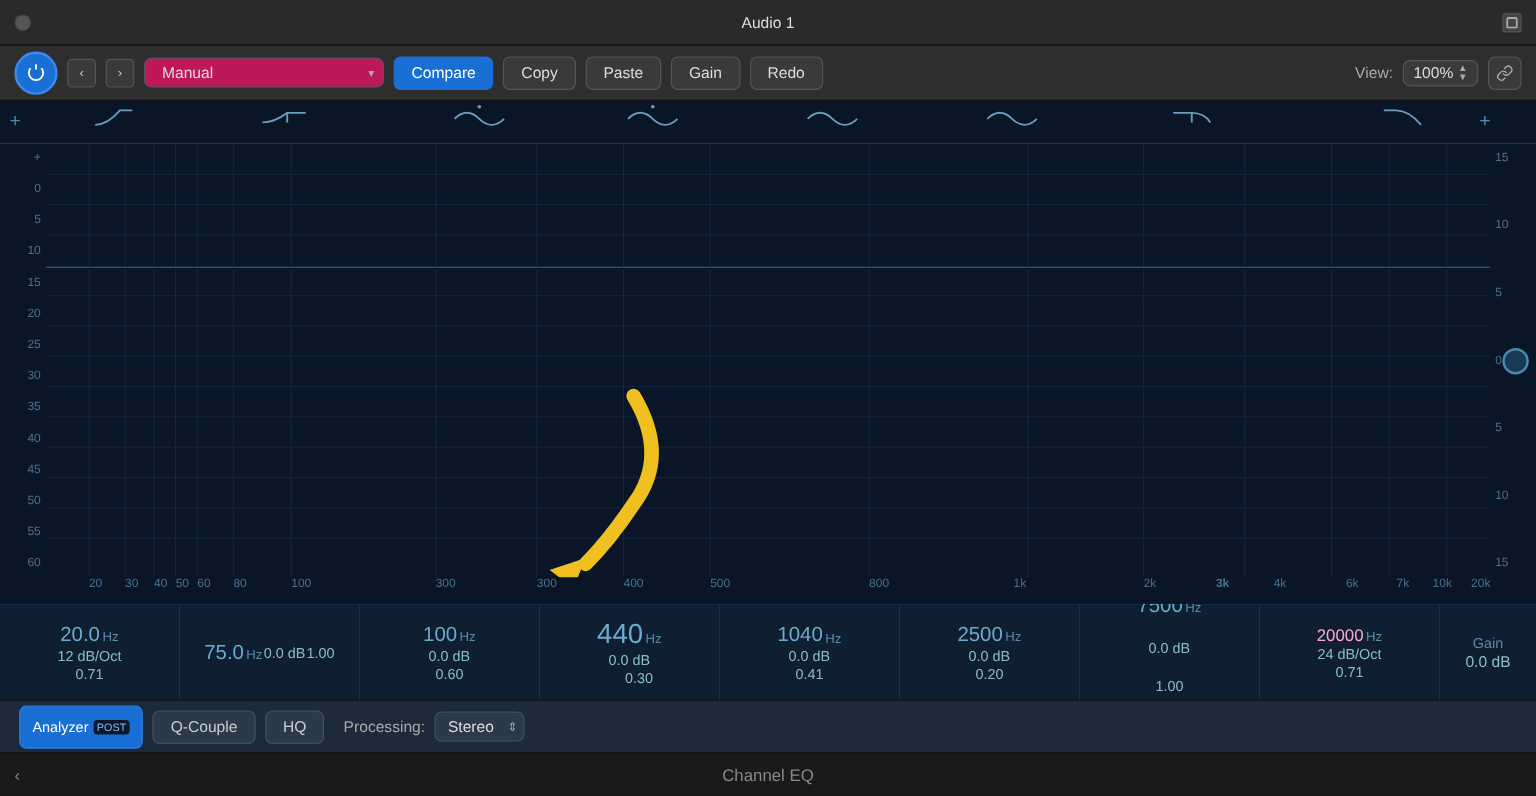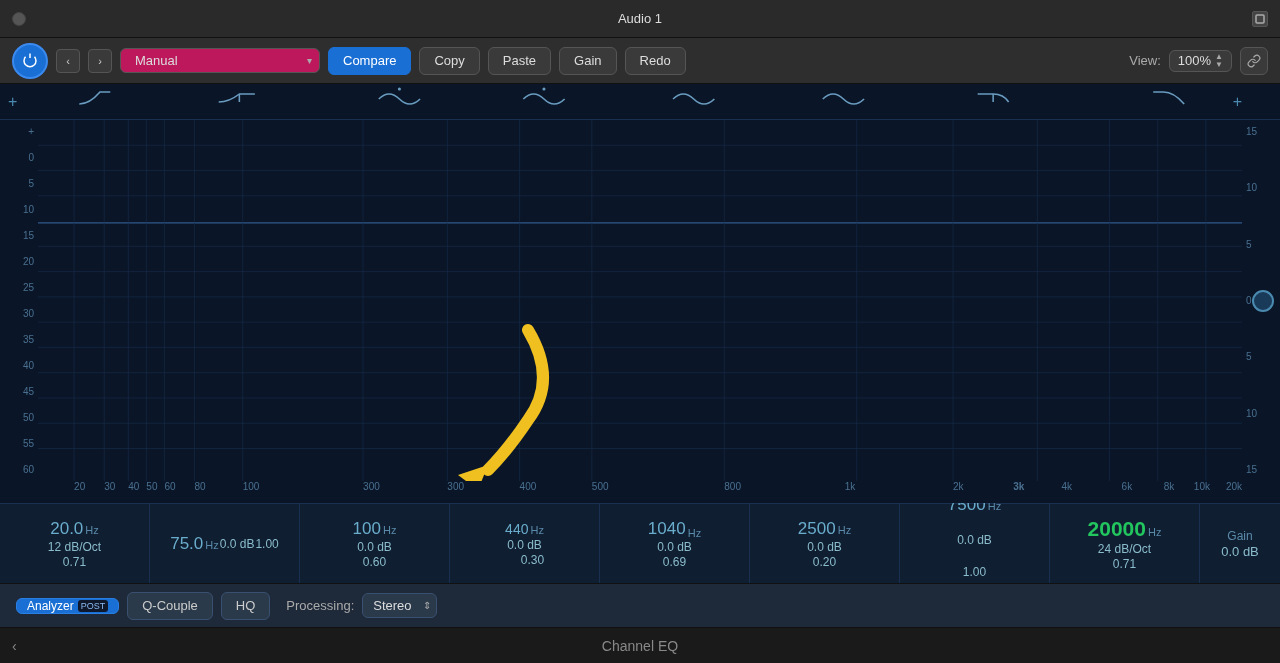--- a/index.html
+++ b/index.html
@@ -177,21 +177,21 @@
     .bottom-toolbar {
       height: 44px;
       background: #1e2a3a;
       display: flex;
       align-items: center;
       padding: 0 16px;
       gap: 8px;
       border-top: 1px solid #111;
     }
     .analyzer-btn {
-      height: 16px;
+      height: 36px;
       padding: 0 10px;
       background: #1a6fd4;
       border: 1px solid #2a7fe4;
       border-radius: 6px;
       color: white;
       font-size: 12px;
       cursor: pointer;
       display: flex;
       align-items: center;
       gap: 4px;
@@ -446,21 +446,21 @@
         <span style="position:absolute; left:27%;">300</span>
         <span style="position:absolute; left:34%;">300</span>
         <span style="position:absolute; left:40%;">400</span>
         <span style="position:absolute; left:46%;">500</span>
         <span style="position:absolute; left:57%;">800</span>
         <span style="position:absolute; left:67%;">1k</span>
         <span style="position:absolute; left:76%;">2k</span>
         <span style="position:absolute; left:81%;font-weight:bold;">3k</span>
         <span style="position:absolute; left:85%;">4k</span>
         <span style="position:absolute; left:90%;">6k</span>
-        <span style="position:absolute; left:93.5%;">8k</span>
+        <span style="position:absolute; left:93.5%;">7k</span>
         <span style="position:absolute; left:96%;">10k</span>
         <span style="position:absolute; right:0%;">20k</span>
       </div>
     </div>
   </div>
 
   <div style="height:80px; background:#0f1e30; display:flex; align-items:stretch; border-top:1px solid #1a3050;">
 
     <div style="flex:1; display:flex; flex-direction:column; align-items:center; justify-content:center; border-right:1px solid #1a3050; padding:4px; gap:1px;">
       <div style="display:flex; align-items:baseline; gap:2px;">
@@ -484,34 +484,34 @@
       <div style="display:flex; align-items:baseline; gap:2px;">
         <span style="font-size:17px; color:#6aaccc; font-weight:300;">100</span>
         <span style="font-size:11px; color:#5a8aaa;">Hz</span>
       </div>
       <span style="font-size:12px; color:#8abccc;">0.0 dB</span>
       <span style="font-size:12px; color:#8abccc;">0.60</span>
     </div>
 
     <div style="flex:1; display:flex; flex-direction:column; align-items:center; justify-content:center; border-right:1px solid #1a3050; padding:4px; gap:1px;">
       <div style="display:flex; align-items:baseline; gap:2px;">
-        <span style="font-size:14px; color:#6aaccc; font-weight:300;">440</span>
+        <span style="font-size:23px; color:#6aaccc; font-weight:300;">440</span>
         <span style="font-size:11px; color:#5a8aaa;">Hz</span>
       </div>
       <span style="font-size:12px; color:#8abccc;">0.0 dB</span>
       <span style="font-size:12px; color:#8abccc;padding-left:16px;">0.30</span>
     </div>
 
     <div style="flex:1; display:flex; flex-direction:column; align-items:center; justify-content:center; border-right:1px solid #1a3050; padding:4px; gap:1px;">
       <div style="display:flex; align-items:flex-end; gap:2px;">
         <span style="font-size:17px; color:#6aaccc; font-weight:300;">1040</span>
         <span style="font-size:11px; color:#5a8aaa;">Hz</span>
       </div>
       <span style="font-size:12px; color:#8abccc;">0.0 dB</span>
-      <span style="font-size:12px; color:#8abccc;">0.69</span>
+      <span style="font-size:12px; color:#8abccc;">0.41</span>
     </div>
 
     <div style="flex:1; display:flex; flex-direction:column; align-items:center; justify-content:center; border-right:1px solid #1a3050; padding:4px; gap:1px;">
       <div style="display:flex; align-items:baseline; gap:2px;">
         <span style="font-size:17px; color:#6aaccc; font-weight:300;">2500</span>
         <span style="font-size:11px; color:#5a8aaa;">Hz</span>
       </div>
       <span style="font-size:12px; color:#8abccc;">0.0 dB</span>
       <span style="font-size:12px; color:#8abccc;">0.20</span>
     </div>
@@ -520,21 +520,21 @@
       <div style="display:flex; align-items:baseline; gap:2px;">
         <span style="font-size:17px; color:#6aaccc; font-weight:300;">7500</span>
         <span style="font-size:11px; color:#5a8aaa;">Hz</span>
       </div>
       <span style="font-size:12px; color:#8abccc;">0.0 dB</span>
       <span style="font-size:12px; color:#8abccc;">1.00</span>
     </div>
 
     <div style="flex:1; display:flex; flex-direction:column; align-items:center; justify-content:center; border-right:1px solid #1a3050; padding:4px; gap:1px;">
       <div style="display:flex; align-items:baseline; gap:2px;">
-        <span style="font-size:21px; color:#22c55e; font-weight:700;">20000</span>
+        <span style="font-size:14px; color:#f9a8d4; font-weight:400;">20000</span>
         <span style="font-size:11px; color:#5a8aaa;">Hz</span>
       </div>
       <span style="font-size:12px; color:#8abccc;">24 dB/Oct</span>
       <span style="font-size:12px; color:#8abccc;">0.71</span>
     </div>
 
     <div style="width:80px; display:flex; flex-direction:column; align-items:center; justify-content:center; padding:4px; gap:1px;">
       <span style="font-size:12px; color:#5a8aaa;">Gain</span>
       <span style="font-size:13px; color:#8abccc;">0.0 dB</span>
     </div>

